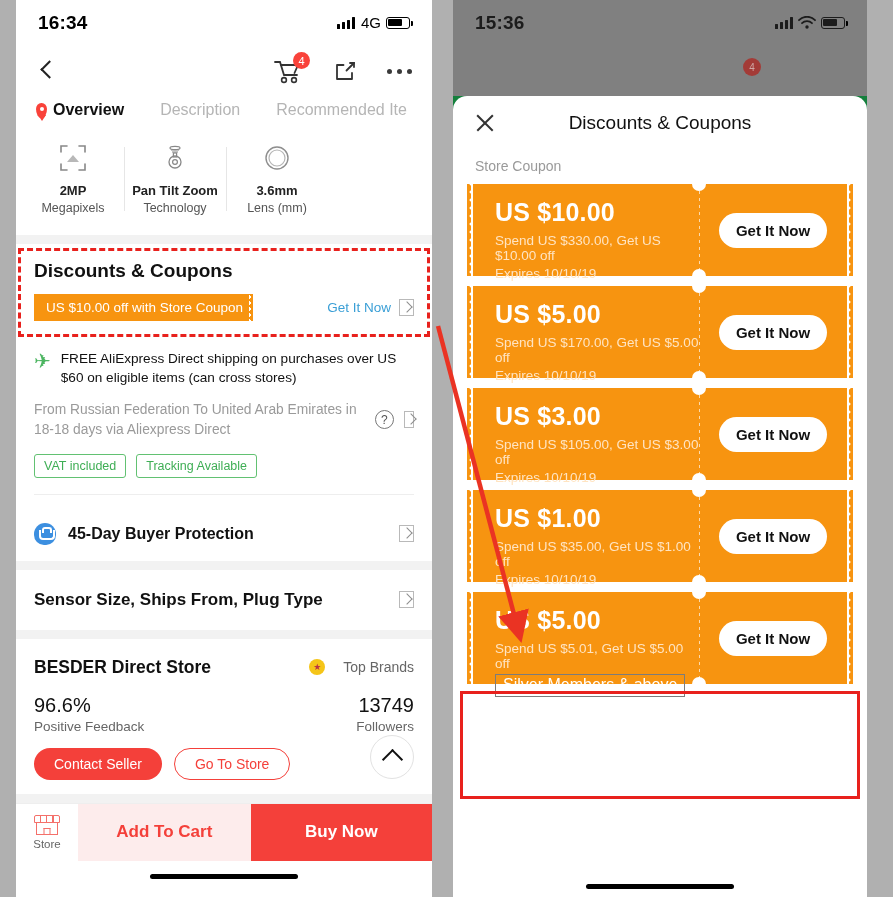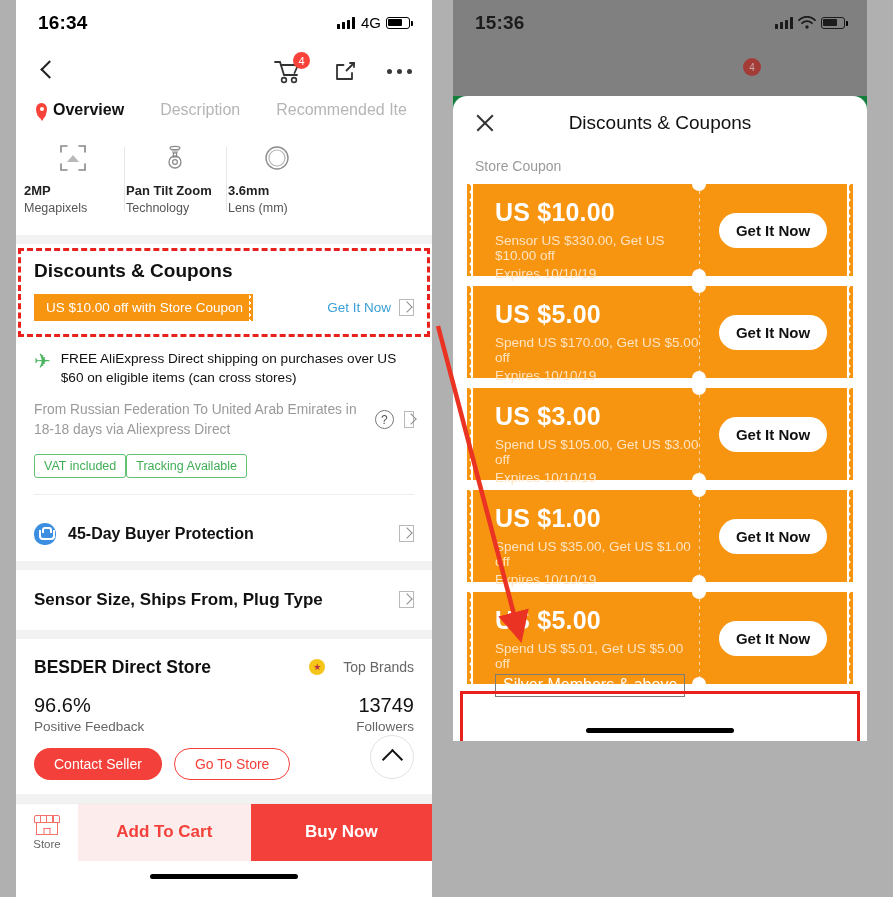--- a/index.html
+++ b/index.html
@@ -43,21 +43,21 @@
   .dots i { width:5px; height:5px; background:#3a3a3a; border-radius:50%; display:block;}
 
   .tabs { display:flex; align-items:center; gap: 36px; padding: 4px 20px 12px 20px; }
   .tab { font-size:16px; color:#b5b5b5; white-space:nowrap; }
   .tab.active { color:#111; font-weight:bold; display:flex; align-items:center; gap:6px;}
   .pin { width:11px; height:15px; background:#f9423a; border-radius:50% 50% 50% 50% / 42% 42% 62% 62%; position:relative; flex:0 0 auto;}
   .pin::after{content:"";position:absolute;left:50%;top:45%;transform:translate(-50%,-50%);width:4px;height:4px;background:#fff;border-radius:50%;}
   .pin::before{content:"";position:absolute;left:50%;bottom:-3px;transform:translateX(-50%);border-left:4px solid transparent;border-right:4px solid transparent;border-top:6px solid #f9423a;}
 
   .spec-row { display:flex; padding: 6px 6px 16px 6px; }
-  .spec { flex:1; text-align:left; position:relative; padding: 4px 2px; }
+  .spec { flex:1; text-align:center; position:relative; padding: 4px 2px; }
   .spec + .spec::before { content:""; position:absolute; left:0; top:10px; bottom:8px; width:1px; background:#e6e6e6;}
   .spec-ico { height: 34px; display:flex; align-items:center; justify-content:center; margin-bottom: 8px;}
   .spec-val { font-size: 13px; font-weight: bold; color:#222; }
   .spec-lbl { font-size: 12.5px; color:#555; margin-top:3px; }
   .spec-spacer { flex:1; }
 
   .gap { height: 9px; background: #f2f2f2; }
 
   .disc-block { position: relative; padding: 16px 18px 18px 18px; background:#fff;}
   .disc-title { font-size: 19px; font-weight: bold; color:#111; }
@@ -81,21 +81,21 @@
   }
 
   .ship-block { padding: 10px 18px 12px 18px; }
   .ship-line { display:flex; gap: 10px; align-items:flex-start; }
   .plane { color:#4cb561; font-size:20px; line-height:1; margin-top:2px;}
   .ship-txt { font-size: 13.6px; color:#111; line-height: 1.42; }
   .ship-sub-row { display:flex; align-items:center; justify-content:space-between; margin-top: 12px; gap:10px;}
   .ship-sub { font-size: 13.8px; color:#9a9a9a; line-height:1.45; }
   .qmark { width:19px;height:19px;border:1.4px solid #777;border-radius:50%;font-size:12px;color:#555;
     display:flex;align-items:center;justify-content:center; flex:0 0 auto;}
-  .chips { display:flex; margin-top: 14px; }
+  .chips { display:flex; gap:10px; margin-top: 14px; }
   .chip-g { border:1px solid #62c172; color:#3fae55; font-size:12.5px; padding:4px 9px; border-radius:3px;}
   .hr { height:1px; background:#eee; margin: 16px 0 0 0;}
 
   .prot { display:flex; align-items:center; gap:12px; padding: 16px 18px; justify-content:space-between;}
   .prot-left { display:flex; align-items:center; gap:12px;}
   .shield { width:22px;height:22px;background:#3c8fe0;border-radius:50% 50% 45% 45%;position:relative;}
   .shield::after{content:"";position:absolute;left:5px;top:7px;width:12px;height:8px;border:2px solid #fff;border-top:none;border-radius:0 0 4px 4px;}
   .shield::before{content:"";position:absolute;left:8px;top:4px;width:6px;height:4px;border:2px solid #fff;border-bottom:none;border-radius:3px 3px 0 0;}
   .prot-txt { font-size:16px; font-weight:bold; color:#111;}
 
@@ -128,21 +128,21 @@
   .shopicon .body{ position:absolute; bottom:0; left:2px; right:2px; top:8px; border:1.4px solid #f4706a; border-top:none;}
   .shopicon .door{ position:absolute; bottom:0; left:50%; transform:translateX(-50%); width:7px; height:7px; border:1.4px solid #f4706a; border-bottom:none;}
   .bb-store span { font-size:11.5px; color:#666;}
   .bb-cart { flex:1; display:flex; align-items:center; justify-content:center; background:#fdecec; color:#f4403a; font-size:17px; font-weight:bold;}
   .bb-buy { flex:1.05; display:flex; align-items:center; justify-content:center; background:#f4403a; color:#fff; font-size:17px; font-weight:bold;}
   .homebar { height:32px; display:flex; align-items:center; justify-content:center; background:#fff;}
   .homebar i { display:block; width:148px; height:5px; border-radius:3px; background:#000;}
 
   
   .phone-right {
-    position:absolute; left: 453px; top: 0; width: 414px; height: 741px;
+    position:absolute; left: 453px; top: 0; width: 414px; height: 897px;
     background:#15803d; overflow:hidden;
   }
   .dim { position:absolute; left:0; top:0; right:0; height: 96px; background:#808080; }
   .dim .statusbar { height:45px; }
   .dim .sb-time { color:#1c1c1c;}
   .dim .sig i { background:#1c1c1c;} .dim .batt { border-color:#1c1c1c;} .dim .batt i{background:#1c1c1c;}
   .ghost-badge { position:absolute; left:290px; top: 58px; width:18px;height:18px;border-radius:9px;
      background:#a33b37; color:#cfa7a4; font-size:10px; display:flex;align-items:center;justify-content:center;}
 
   .sheet { position:absolute; left:0; top: 96px; right:0; bottom:0; background:#fff; border-radius:14px 14px 0 0;}
@@ -407,21 +407,21 @@
       </div>
       <div class="sec-label">Store Coupon</div>
 
       <div class="coupons">
 
         <div class="coupon">
           <span class="zig-l"></span>
           <span class="zig-r"></span>
           <div class="c-left">
             <div class="c-amt">US $10.00</div>
-            <div class="c-cond">Sensor US $330.00, Get US $10.00 off</div>
+            <div class="c-cond">Spend US $330.00, Get US $10.00 off</div>
             <div class="c-exp">Expires 10/10/19</div>
           </div>
           <div class="c-right">
             <span class="notch-t"></span>
             <span class="notch-b"></span>
             <button class="getbtn">Get It Now</button>
           </div>
         </div>
 
         <div class="coupon">

